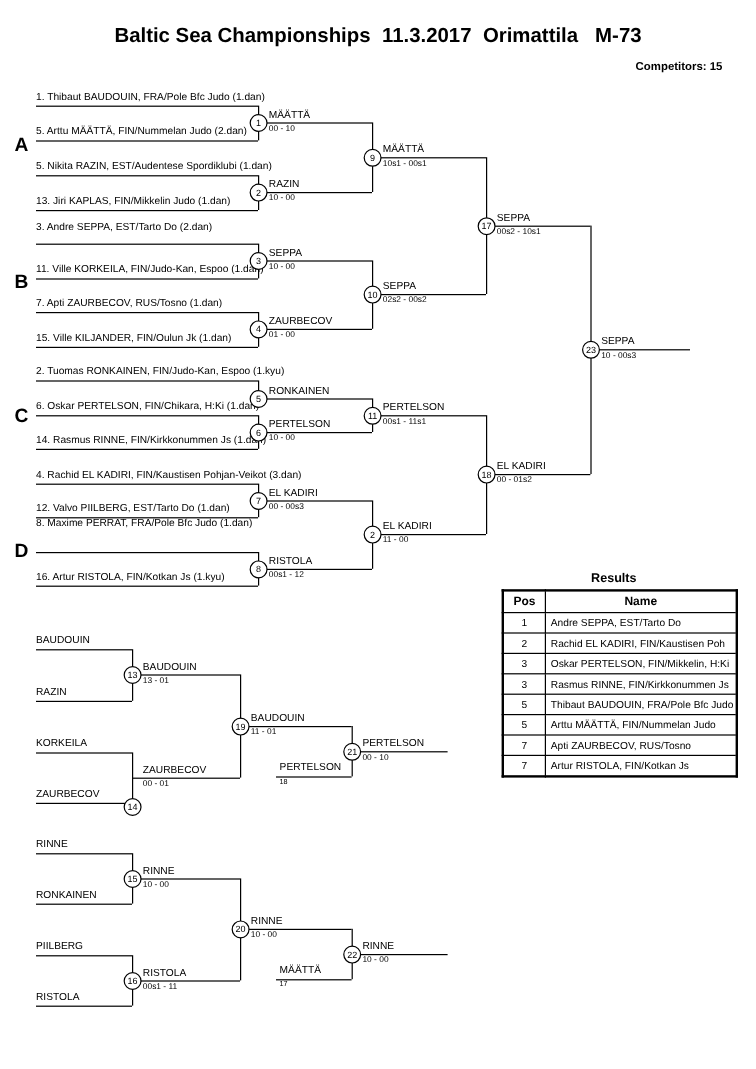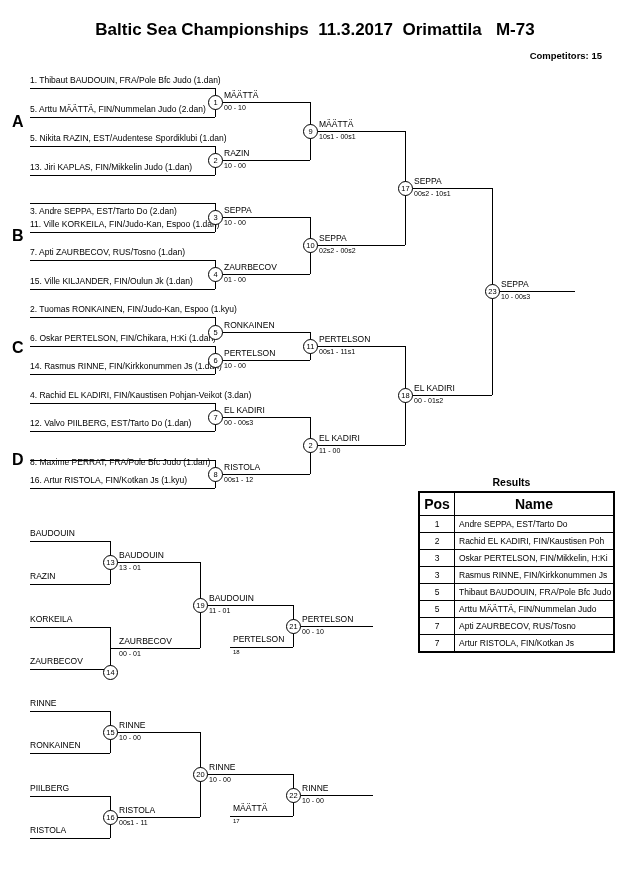--- a/index.html
+++ b/index.html
@@ -14,49 +14,49 @@
   .s{position:absolute;font-size:7px;white-space:nowrap}
   .n{position:absolute;font-size:6px}
   .lh{position:absolute;height:1px;background:#000}
   .lv{position:absolute;width:1px;background:#000}
   .c{position:absolute;width:13px;height:13px;margin:-7px 0 0 -7px;border:1px solid #000;
      border-radius:50%;background:#fff;font-size:7.5px;line-height:13px;text-align:center;z-index:2}
   .res-title{position:absolute;left:418px;top:476px;width:187px;text-align:center;
              font-size:10.5px;font-weight:bold}
   table.res{position:absolute;left:418px;top:491px;border-collapse:collapse;border:2px solid #000;background:#fff}
   table.res th,table.res td{border:1px solid #000;padding:3px 4px;font-size:8.5px;white-space:nowrap;overflow:hidden}
-  table.res th{font-size:14px}
+  table.res th{font-size:10px}
   td.pos,th.pos{width:26px;text-align:center}
   td.name,th.name{width:150px;max-width:150px}
 </style>
 </head>
 <body>
 
 <div class="title">Baltic Sea Championships  11.3.2017  Orimattila   M-73</div>
 <div class="comp">Competitors: 15</div>
 
 <div class="sec" style="top:113px">A</div>
 <div class="sec" style="top:227px">B</div>
 <div class="sec" style="top:339px">C</div>
 <div class="sec" style="top:451px">D</div>
 
 <div class="t" style="left:30px;top:75px">1. Thibaut BAUDOUIN, FRA/Pole Bfc Judo (1.dan)</div>
 <div class="t" style="left:30px;top:104px">5. Arttu MÄÄTTÄ, FIN/Nummelan Judo (2.dan)</div>
 <div class="t" style="left:30px;top:133px">5. Nikita RAZIN, EST/Audentese Spordiklubi (1.dan)</div>
 <div class="t" style="left:30px;top:162px">13. Jiri KAPLAS, FIN/Mikkelin Judo (1.dan)</div>
-<div class="t" style="left:30px;top:206px">3. Andre SEPPA, EST/Tarto Do (2.dan)</div>
+<div class="t" style="left:30px;top:184px">3. Andre SEPPA, EST/Tarto Do (2.dan)</div>
 <div class="t" style="left:30px;top:219px">11. Ville KORKEILA, FIN/Judo-Kan, Espoo (1.dan)</div>
 <div class="t" style="left:30px;top:247px">7. Apti ZAURBECOV, RUS/Tosno (1.dan)</div>
 <div class="t" style="left:30px;top:276px">15. Ville KILJANDER, FIN/Oulun Jk (1.dan)</div>
 <div class="t" style="left:30px;top:304px">2. Tuomas RONKAINEN, FIN/Judo-Kan, Espoo (1.kyu)</div>
 <div class="t" style="left:30px;top:333px">6. Oskar PERTELSON, FIN/Chikara, H:Ki (1.dan)</div>
 <div class="t" style="left:30px;top:361px">14. Rasmus RINNE, FIN/Kirkkonummen Js (1.dan)</div>
 <div class="t" style="left:30px;top:390px">4. Rachid EL KADIRI, FIN/Kaustisen Pohjan-Veikot (3.dan)</div>
 <div class="t" style="left:30px;top:418px">12. Valvo PIILBERG, EST/Tarto Do (1.dan)</div>
-<div class="t" style="left:30px;top:457px">8. Maxime PERRAT, FRA/Pole Bfc Judo (1.dan)</div>
+<div class="t" style="left:30px;top:430px">8. Maxime PERRAT, FRA/Pole Bfc Judo (1.dan)</div>
 <div class="t" style="left:30px;top:475px">16. Artur RISTOLA, FIN/Kotkan Js (1.kyu)</div>
 
 <i class="lh" style="left:30px;top:88px;width:185px"></i>
 <i class="lh" style="left:30px;top:117px;width:185px"></i>
 <i class="lh" style="left:30px;top:146px;width:185px"></i>
 <i class="lh" style="left:30px;top:175px;width:185px"></i>
 <i class="lh" style="left:30px;top:203px;width:185px"></i>
 <i class="lh" style="left:30px;top:232px;width:185px"></i>
 <i class="lh" style="left:30px;top:260px;width:185px"></i>
 <i class="lh" style="left:30px;top:289px;width:185px"></i>

